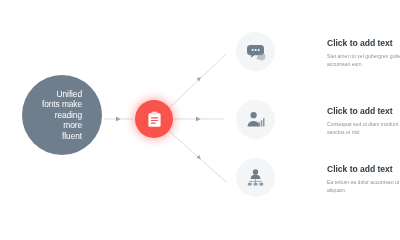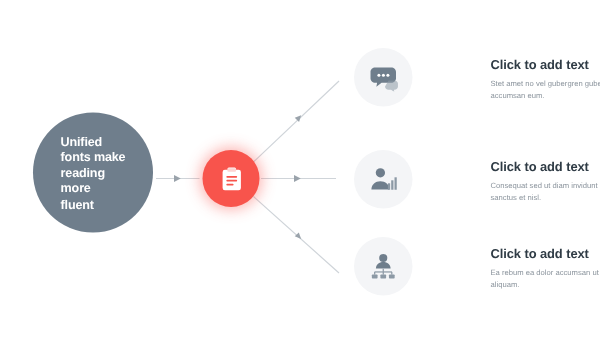--- a/index.html
+++ b/index.html
@@ -38,23 +38,23 @@
     border-radius: 50%;
     background: #6f7e8c;
     display: flex;
     align-items: center;
     justify-content: center;
     box-sizing: border-box;
   }
   .hub-text {
     color: #ffffff;
     font-size: 8.4px;
-    font-weight: bold;
+    font-weight: normal;
     line-height: 1.26;
-    text-align: left;
+    text-align: right;
     letter-spacing: -0.1px;
     padding: 0 6px;
     white-space: pre-line;
   }
   
   .node-red {
     position: absolute;
     left: 135px;
     top: 100px;
     width: 38px;

